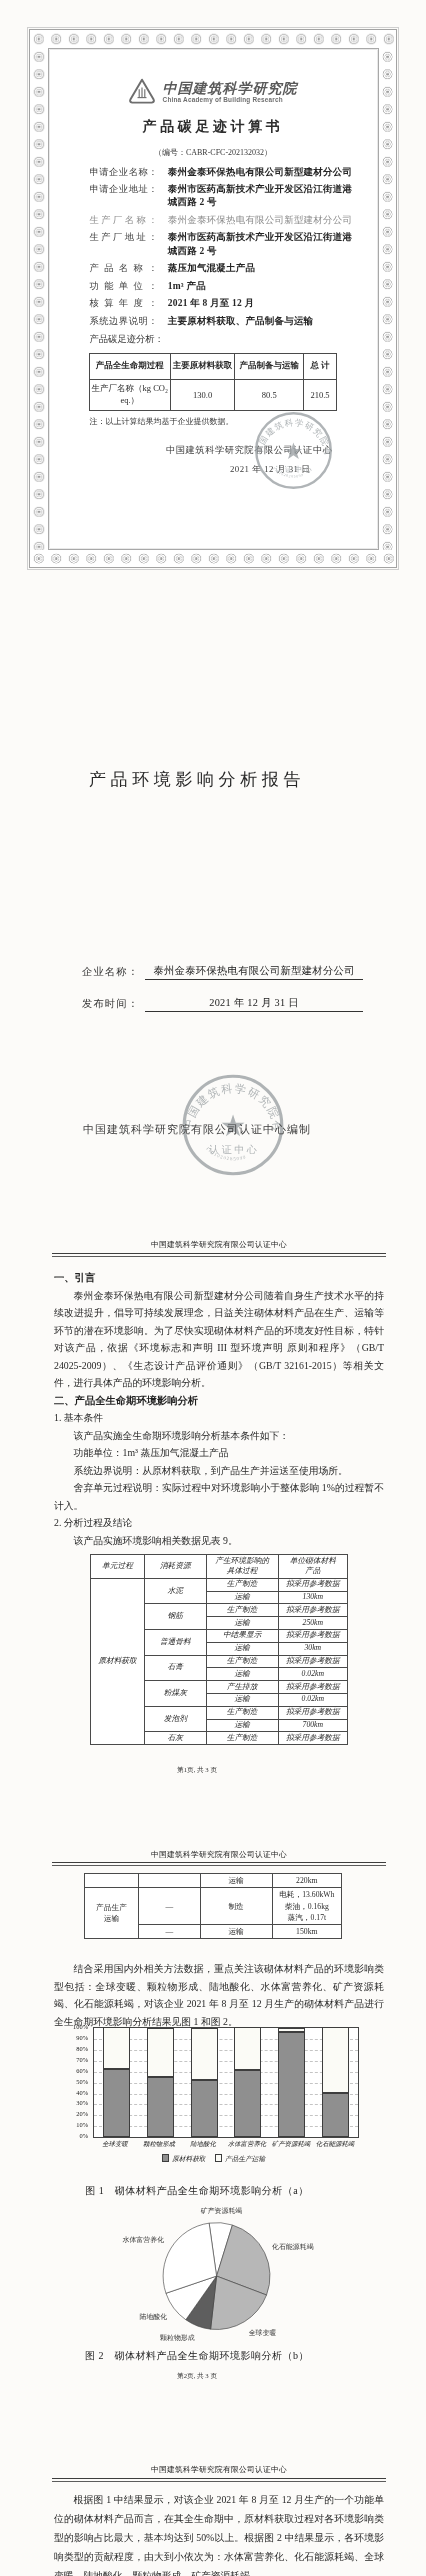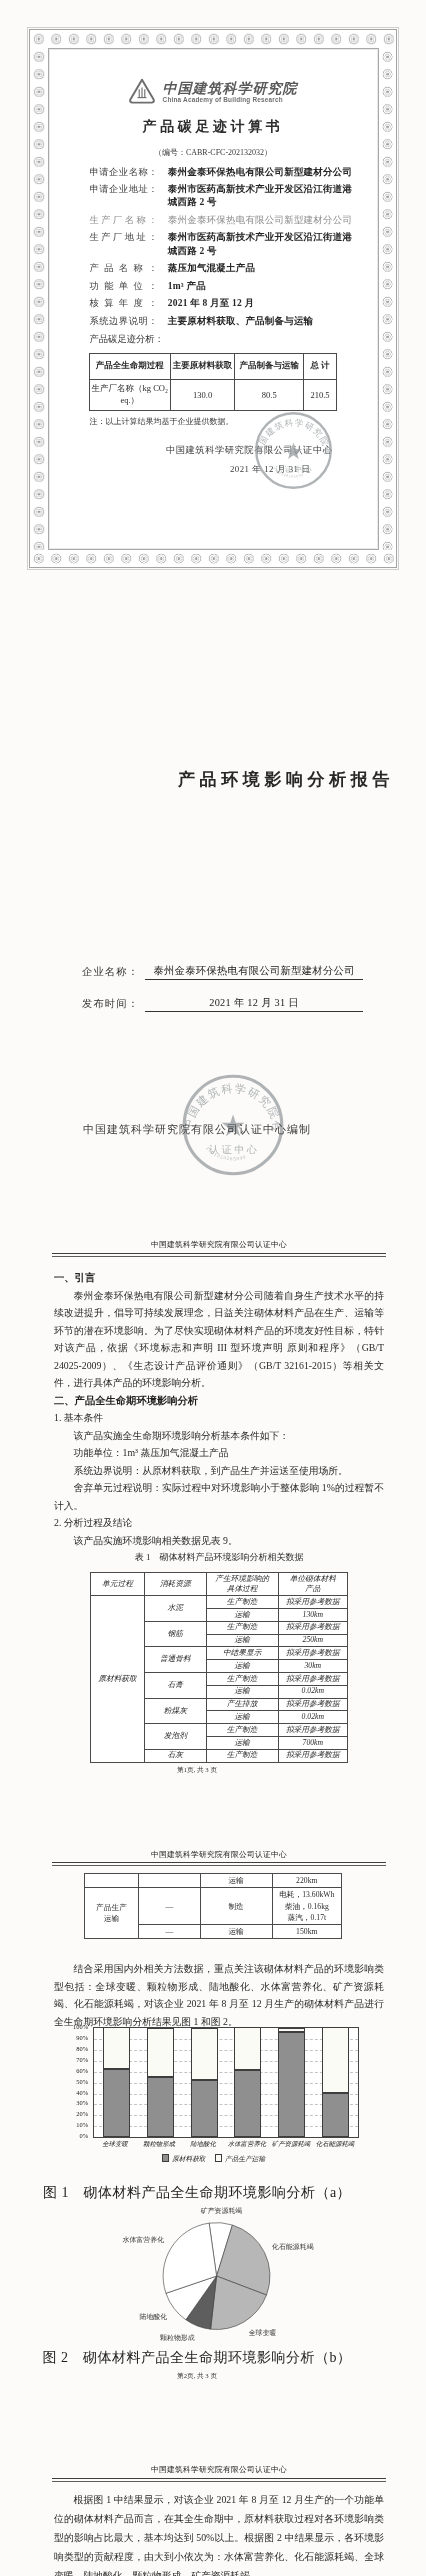--- a/index.html
+++ b/index.html
@@ -40,22 +40,22 @@
   #cert-table{position:absolute;left:40px;top:304px;width:248px;font-size:8.5px;}
   #cert-table th{height:23px;font-weight:600;}
   #cert-table td{height:28px;}
   .cert-note{position:absolute;left:41px;top:367px;font-size:8px;color:#333;}
   .cert-issuer{position:absolute;right:45px;top:395px;font-size:9.3px;color:#3a3a3a;letter-spacing:0.5px;}
   .cert-date{position:absolute;right:67px;top:415px;font-size:8.8px;color:#3a3a3a;letter-spacing:0.5px;}
   .stamp{position:absolute;opacity:.78;}
   #stamp1{left:204px;top:361px;width:81px;height:81px;}
   
   #page2{top:587px;height:577px;}
-  .cover-title{position:absolute;left:0;top:181px;width:100%;text-align:right;
-      font-family:"Liberation Sans",sans-serif;font-weight:bold;font-size:17px;letter-spacing:4.6px;color:#272727;}
+  .cover-title{position:absolute;left:0;top:181px;width:100%;text-align:center;
+      font-family:"Liberation Sans",sans-serif;font-weight:normal;font-size:17px;letter-spacing:4.6px;color:#272727;}
   .cover-row{position:absolute;left:82px;width:281px;display:flex;align-items:flex-end;}
   .cover-row .lab{display:inline-block;width:56px;font-size:10.3px;color:#333;text-align:justify;text-align-last:justify;flex:none;margin-right:7.2px;line-height:15.5px;}
   .cover-row .val{flex:1;text-align:center;font-size:10.3px;color:#222;border-bottom:0.8px solid #333;line-height:15.5px;letter-spacing:0.3px;}
   #cover-company{top:376px;}
   #cover-date{top:408px;}
   .cover-prepared{position:absolute;left:0;top:535px;width:100%;text-align:center;font-size:11px;color:#3a3a3a;letter-spacing:1px;}
   #stamp2{left:180px;top:485px;width:106px;height:106px;}
   
   .page-hd{position:absolute;left:54px;width:330px;text-align:center;
       font-family:"Liberation Sans",sans-serif;font-size:7.7px;color:#222;letter-spacing:0.3px;}
@@ -84,21 +84,21 @@
   #page5 .flow{top:69px;line-height:19px;}
   
   #fig1{position:absolute;left:56px;top:231px;width:315px;height:152px;}
   .plot{position:absolute;left:37px;top:3.1px;width:264px;height:109px;border:0.5px solid #444;background:#fff;}
   .gridline{position:absolute;left:0;width:100%;border-top:0.5px dashed #c4c4c4;}
   .ytick{position:absolute;width:32px;text-align:right;font-size:6.4px;color:#222;}
   .bar-seg{position:absolute;box-sizing:border-box;border:0.5px solid #3d3d3d;}
   .xlab{position:absolute;text-align:center;font-size:6.4px;color:#222;font-style:italic;}
   .legend{position:absolute;left:0;top:130px;width:100%;display:flex;justify-content:center;gap:9.3px;font-size:6.7px;color:#222;font-style:italic;}
   .legend .sw{display:inline-block;width:5.7px;height:5.7px;border:0.5px solid #3d3d3d;margin-right:2.6px;vertical-align:-0.5px;}
-  .fig-caption{position:absolute;left:0;width:100%;text-align:center;font-size:14px;color:#222;letter-spacing:0.5px;}
+  .fig-caption{position:absolute;left:0;width:100%;text-align:center;font-size:10px;color:#222;letter-spacing:0.5px;}
   #fig1-cap{top:391px;}
   #fig2{position:absolute;left:59px;top:407px;width:309px;height:148px;}
   #fig2-cap{top:556px;}
 </style>
 </head>
 <body>
 
 <div>
 
   <section class="page" id="page1">
@@ -241,21 +241,20 @@
       <h3>一、引言</h3>
       <p>泰州金泰环保热电有限公司新型建材分公司随着自身生产技术水平的持续改进提升，倡导可持续发展理念，日益关注砌体材料产品在生产、运输等环节的潜在环境影响。为了尽快实现砌体材料产品的环境友好性目标，特针对该产品，依据《环境标志和声明 III 型环境声明 原则和程序》（GB/T 24025-2009）、《生态设计产品评价通则》（GB/T 32161-2015）等相关文件，进行具体产品的环境影响分析。</p>
       <h3>二、产品全生命期环境影响分析</h3>
       <p class="noindent">1. 基本条件</p>
       <p>该产品实施全生命期环境影响分析基本条件如下：</p>
       <p>功能单位：1m³ 蒸压加气混凝土产品</p>
       <p>系统边界说明：从原材料获取，到产品生产并运送至使用场所。</p>
       <p>舍弃单元过程说明：实际过程中对环境影响小于整体影响 1%的过程暂不计入。</p>
       <p class="noindent">2. 分析过程及结论</p>
       <p>该产品实施环境影响相关数据见表 9。</p>
-      <p class="tbl-caption">表 1　砌体材料产品环境影响分析相关数据</p>
       <table class="grid" id="table1a">
           <colgroup>
             <col style="width: 21%;">
             <col style="width: 24%;">
             <col style="width: 28%;">
             <col style="width: 27%;">
           </colgroup>
           <tbody>
             <tr>
               <th>单元过程</th>

